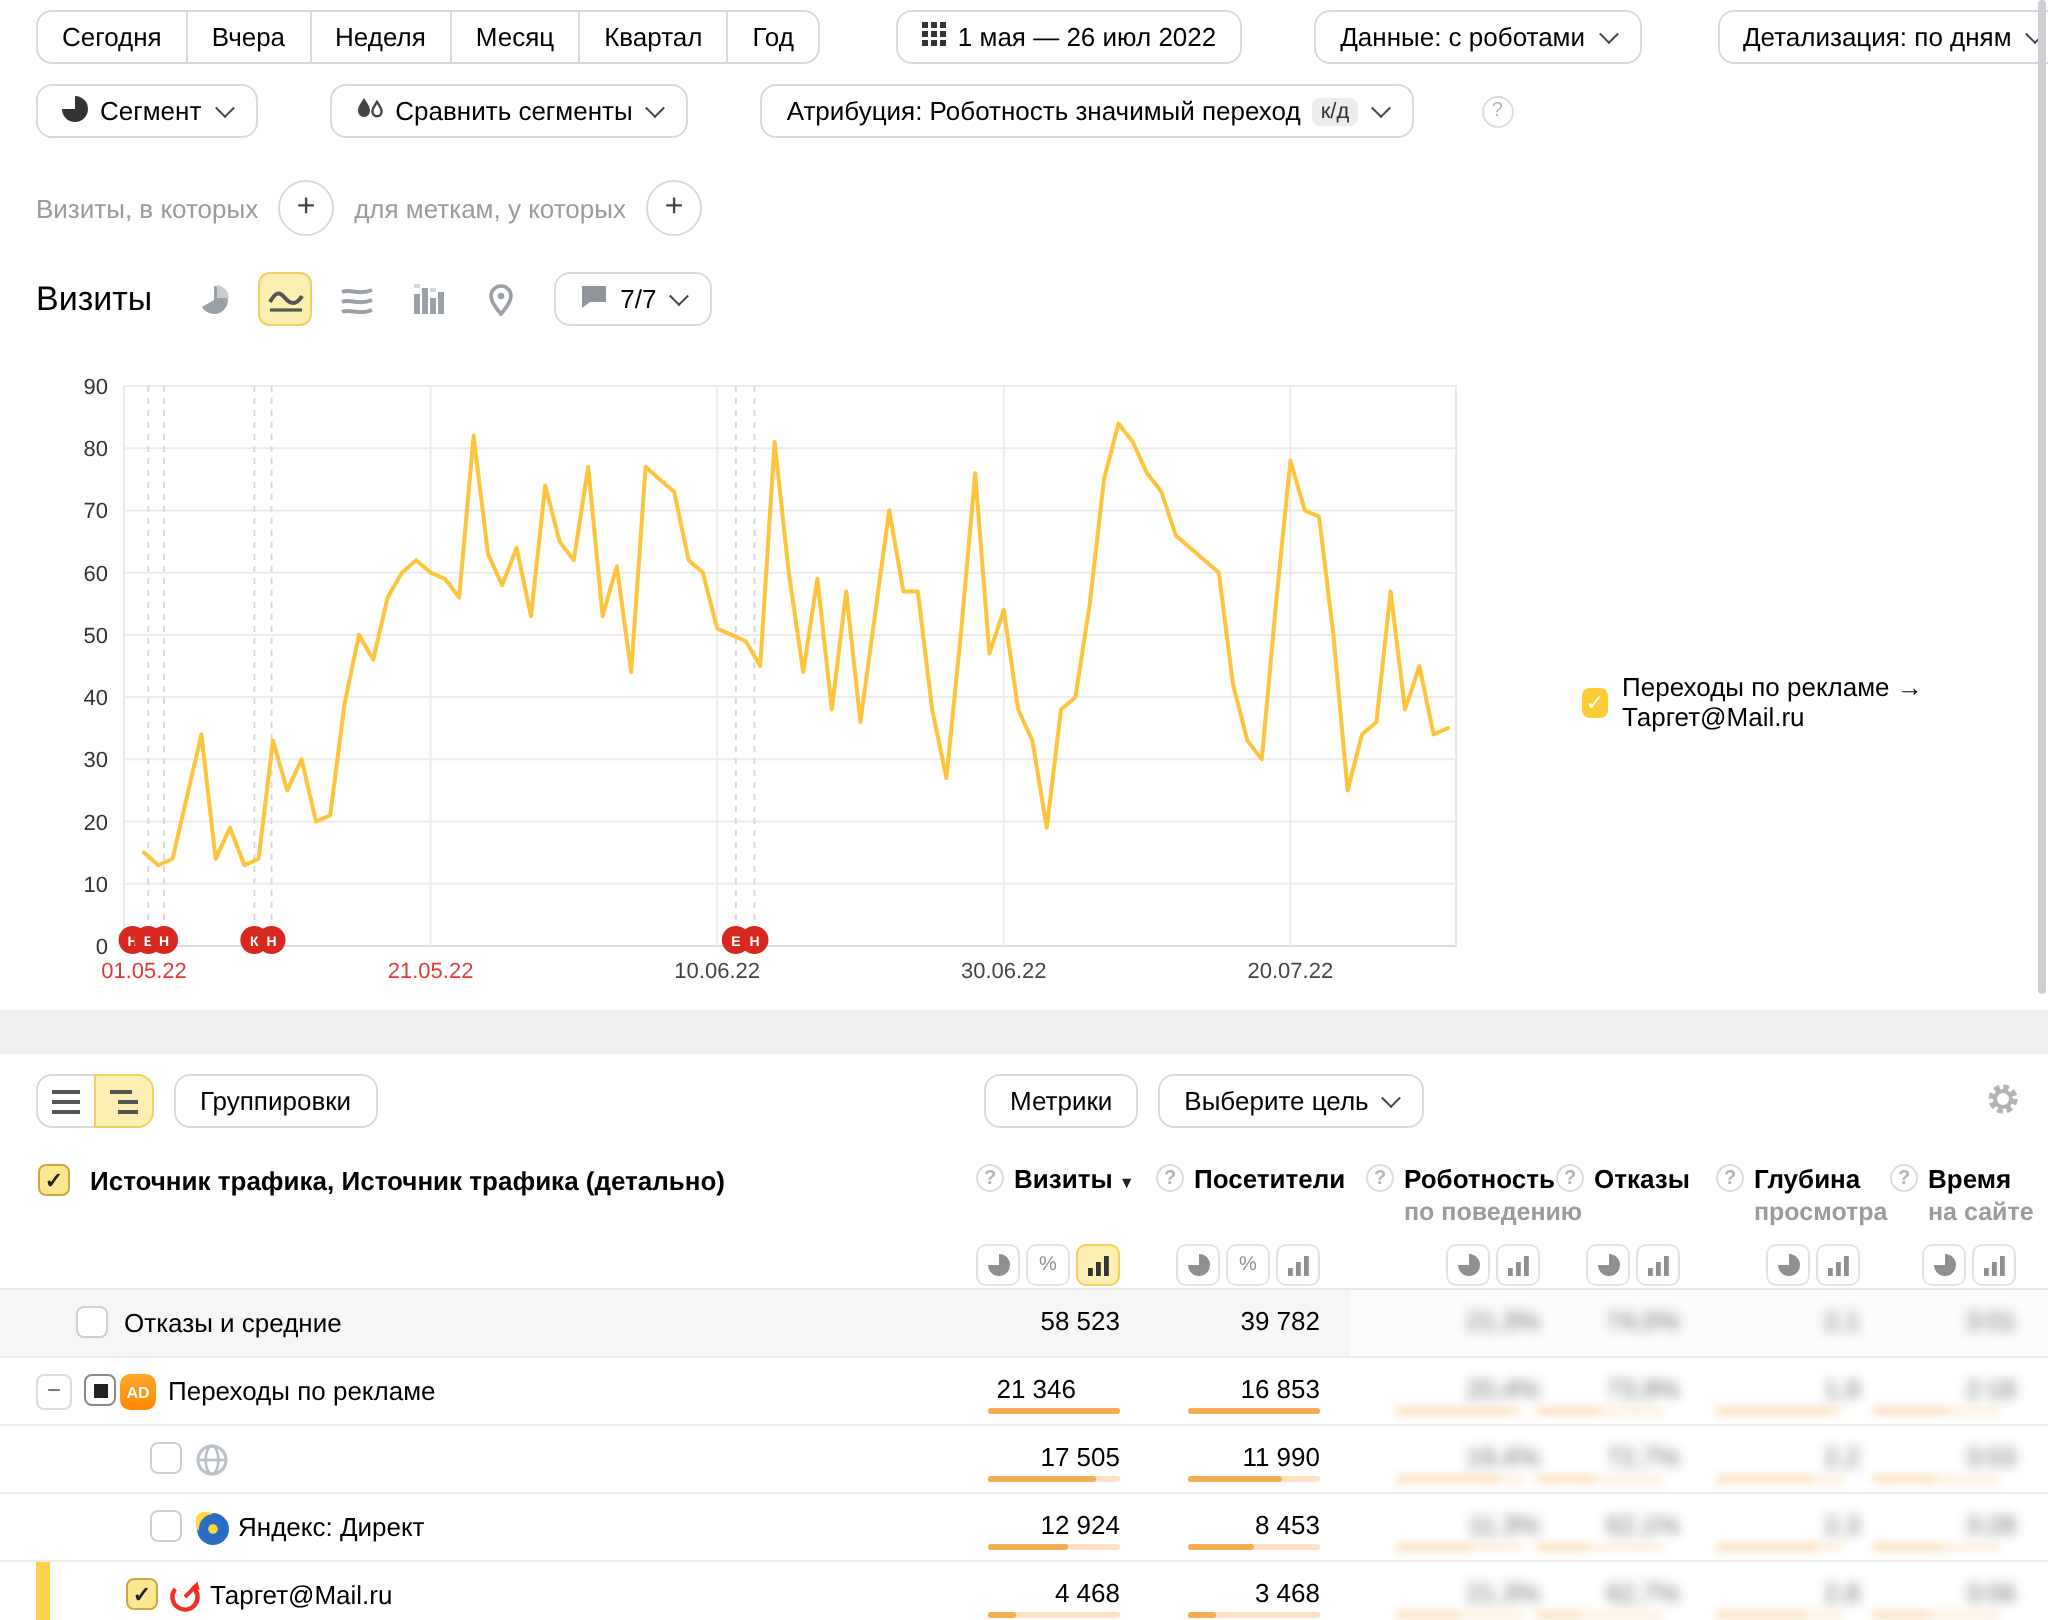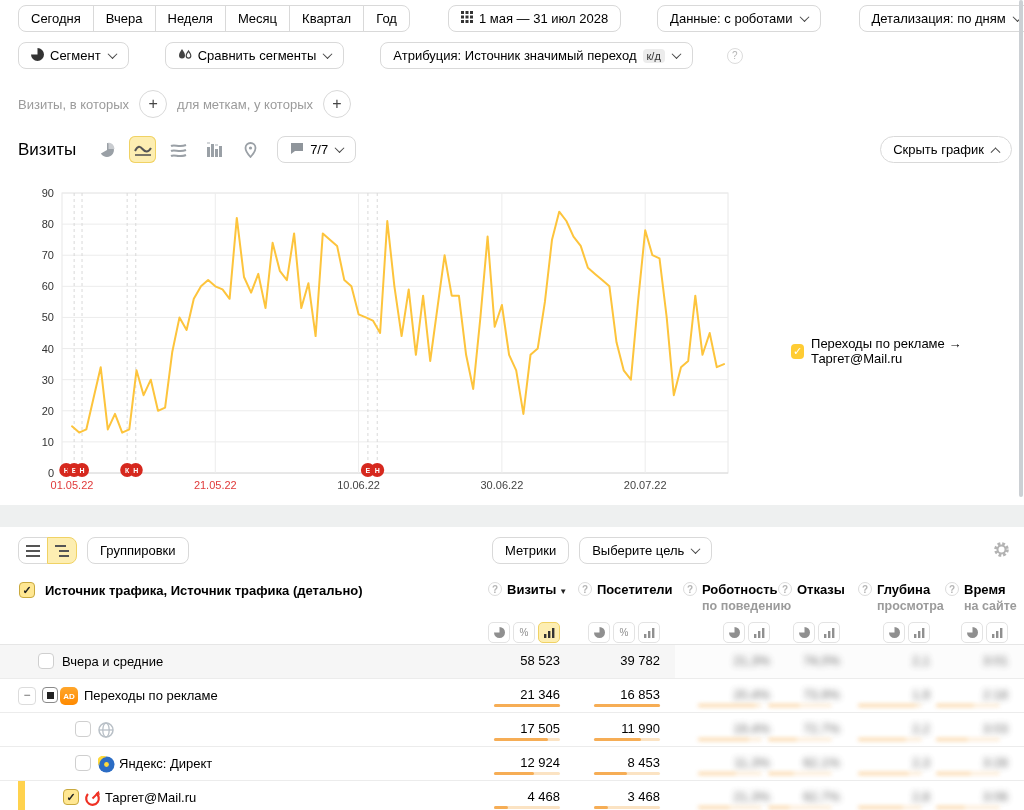--- a/index.html
+++ b/index.html
@@ -110,21 +110,21 @@
             <rect x="0" y="0" width="3" height="3" fill="#333"></rect>
             <rect x="4.5" y="0" width="3" height="3" fill="#333"></rect>
             <rect x="9" y="0" width="3" height="3" fill="#333"></rect>
             <rect x="0" y="4.5" width="3" height="3" fill="#333"></rect>
             <rect x="4.5" y="4.5" width="3" height="3" fill="#333"></rect>
             <rect x="9" y="4.5" width="3" height="3" fill="#333"></rect>
             <rect x="0" y="9" width="3" height="3" fill="#333"></rect>
             <rect x="4.5" y="9" width="3" height="3" fill="#333"></rect>
             <rect x="9" y="9" width="3" height="3" fill="#333"></rect>
           </svg></span>
-      <span>1 мая — 31 июл 2028</span>
+      <span>1 мая — 26 июл 2022</span>
     </button>
     <button class="btn" style="margin-left:12px;">
       <span>Данные: с роботами</span>
       <span class="chev"></span>
     </button>
     <button class="btn" style="margin-left:14px;">
       <span>Детализация: по дням</span>
       <span class="chev"></span>
     </button>
     <span class="help" style="margin-left:10px;">?</span>
@@ -140,21 +140,21 @@
     </button>
     <button class="btn" style="margin-left:12px;">
       <span><svg width="14" height="13" viewBox="0 0 14 13">
             <path d="M4 1 C5.5 3.5 7 5 7 7.5 A3 3 0 0 1 1 7.5 C1 5 2.5 3.5 4 1Z" fill="#444"></path>
             <path d="M10.5 3 C11.6 4.8 12.8 6 12.8 7.8 A2.3 2.3 0 0 1 8.2 7.8 C8.2 6 9.4 4.8 10.5 3Z" fill="none" stroke="#444" stroke-width="1.2"></path>
           </svg></span>
       <span>Сравнить сегменты</span>
       <span class="chev"></span>
     </button>
     <button class="btn" style="margin-left:12px;">
-      <span>Атрибуция: Источник значимый переход</span>
+      <span>Атрибуция: Роботность значимый переход</span>
       <span class="badge">к/д</span>
       <span class="chev"></span>
     </button>
     <span class="help" style="margin-left:10px;">?</span>
   </div>
 
   <div class="row" style="top:90px; gap:10px;">
     <span class="grey-label">Визиты, в которых</span>
     <button class="plus-btn">+</button>
     <span class="grey-label">для меткам, у которых</span>
@@ -199,24 +199,20 @@
         </svg>
       </span>
     <button class="btn" style="margin-left:4px;">
       <span><svg width="14" height="13" viewBox="0 0 14 13">
             <path d="M1 1 H13 V9 H5 L1 12 Z" fill="#8f959b"></path>
           </svg></span>
       <span>7/7</span>
       <span class="chev"></span>
     </button>
   </div>
-  <button class="btn pill" style="position:absolute; right:12px; top:136px;">
-    <span>Скрыть график</span>
-    <span class="chev up"></span>
-  </button>
 
   <svg id="chart" width="1024" height="325" style="position:absolute; left:0; top:180px;">
       <rect x="62" y="13" width="666" height="280" fill="#fff" stroke="#e8e8e8"></rect>
       <line x1="62" y1="293" x2="728" y2="293" stroke="#dcdcdc"></line>
       <text x="54" y="297" text-anchor="end" font-size="11" fill="#333">0</text>
       <line x1="62" y1="261.8888888888889" x2="728" y2="261.8888888888889" stroke="#ececec"></line>
       <text x="54" y="265.8888888888889" text-anchor="end" font-size="11" fill="#333">10</text>
       <line x1="62" y1="230.77777777777777" x2="728" y2="230.77777777777777" stroke="#ececec"></line>
       <text x="54" y="234.77777777777777" text-anchor="end" font-size="11" fill="#333">20</text>
       <line x1="62" y1="199.66666666666669" x2="728" y2="199.66666666666669" stroke="#ececec"></line>
@@ -455,36 +451,36 @@
                 <rect x="4" y="3" width="2.4" height="7" fill="currentColor"></rect>
                 <rect x="8" y="0" width="2.4" height="10" fill="currentColor"></rect>
               </svg>
             </span>
           </div>
         </div>
     </div>
     <div id="rows" style="position:absolute; left:0; top:118px; width:1024px;">
         <div class="trow total" style="top:0px;height:33px;">
           <span class="cb " style="left:38px;"></span>
-          <span class="cell-label" style="left:62px;">Вчера и средние</span>
+          <span class="cell-label" style="left:62px;">Отказы и средние</span>
           <span class="num" style="left:470px;">58 523</span>
           <span class="num" style="left:570px;">39 782</span>
           <span class="num blur-num" style="left:680px;">21,3%</span>
           <span class="num blur-num" style="left:750px;">74,0%</span>
           <span class="num blur-num" style="left:840px;">2,1</span>
           <span class="num blur-num" style="left:918px;">3:01</span>
         </div>
         <div class="trow " style="top:33px;height:34px;">
           <span class="expander" style="left:18px;">−</span>
           <span class="cb indeterminate" style="left:42px;"></span>
           <span class="src-icon" style="left:60px;">
             <span class="ad-badge">AD</span>
           </span>
           <span class="cell-label" style="left:84px;">Переходы по рекламе</span>
-          <span class="num" style="left:470px;">21 346</span>
+          <span class="num" style="left:448px;">21 346</span>
           <span class="bar-track" style="left:494px;">
             <span class="bar-fill" style="width:66px;display:block;"></span>
           </span>
           <span class="num" style="left:570px;">16 853</span>
           <span class="bar-track" style="left:594px;">
             <span class="bar-fill" style="width:66px;display:block;"></span>
           </span>
           <span class="num blur-num" style="left:680px;">20,4%</span>
           <span class="bar-track blur-bar" style="left:698px;width:64px;">
             <span class="bar-fill" style="width:58px;display:block;background:#f9c98a;"></span>

